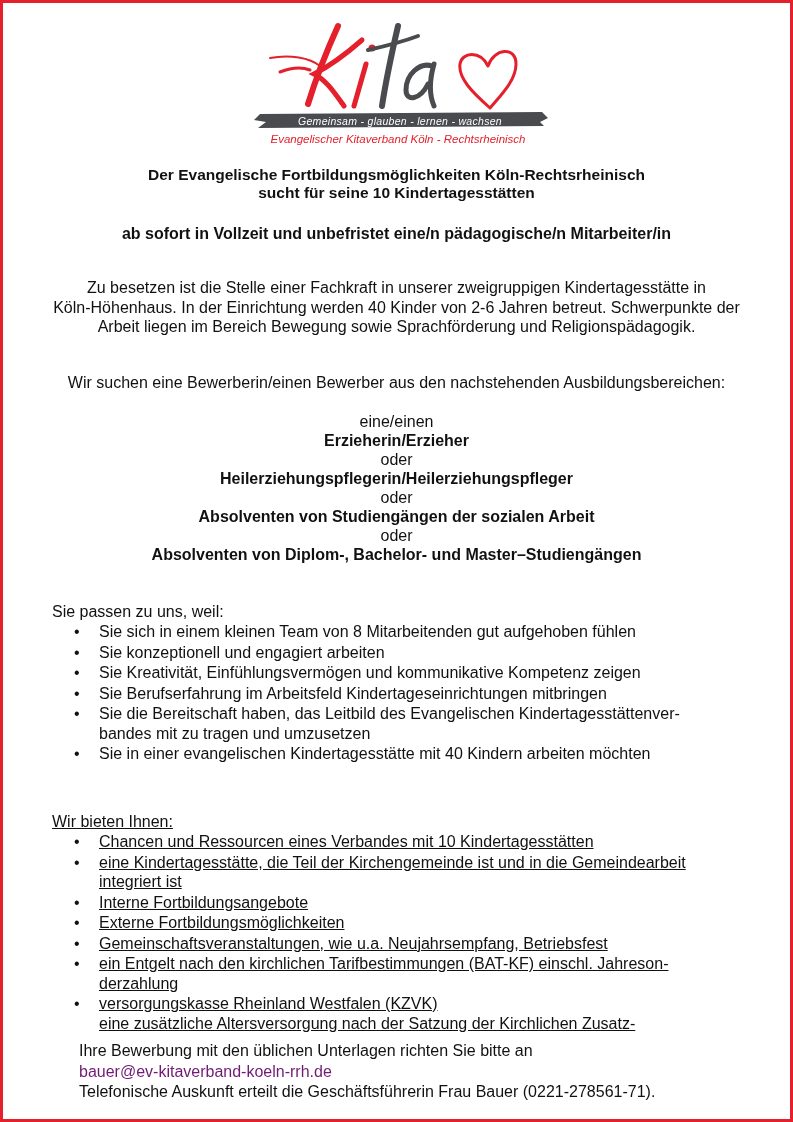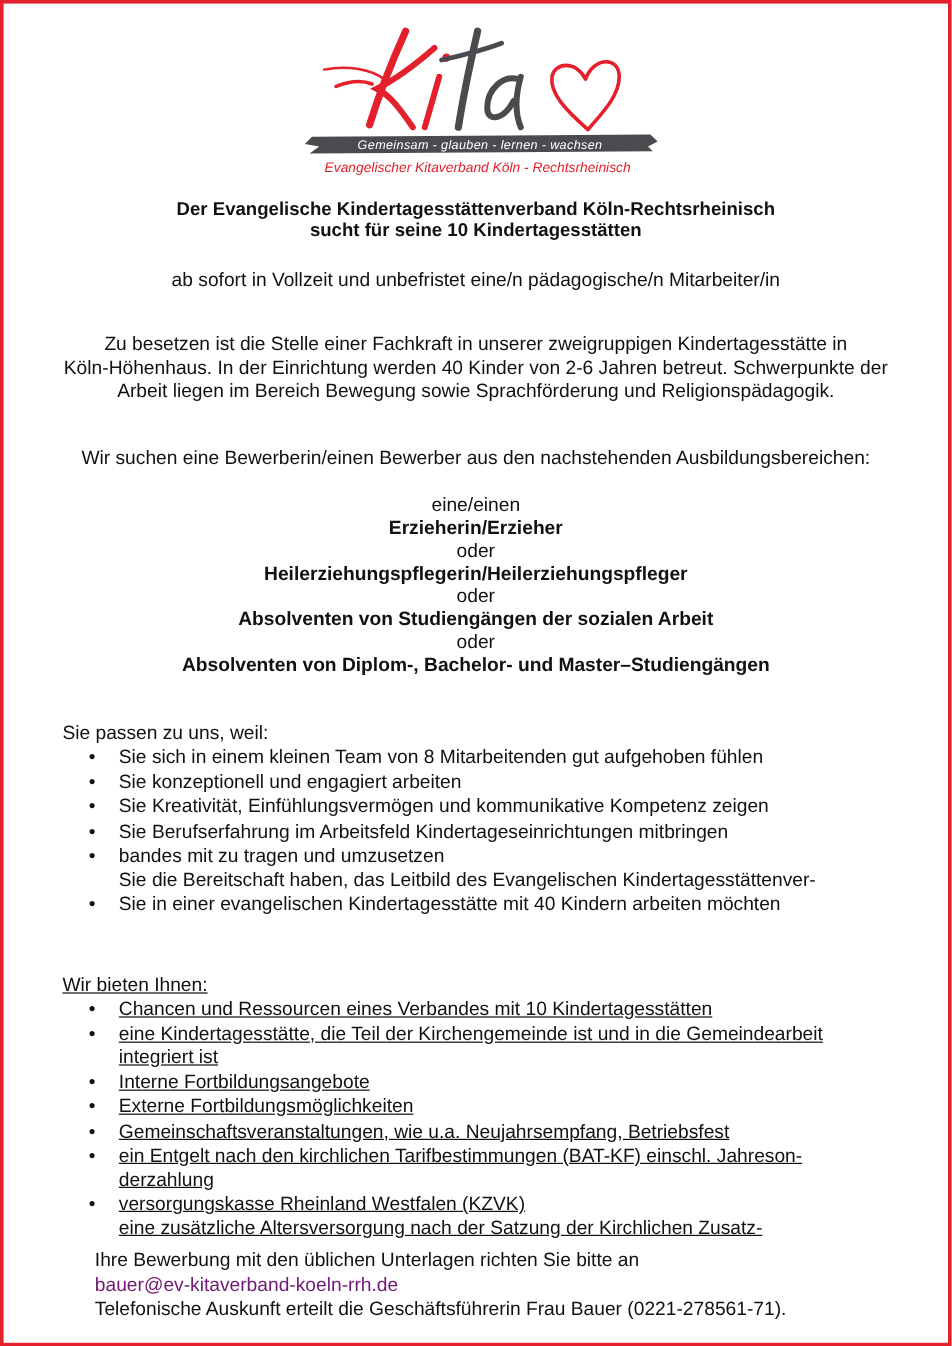--- a/index.html
+++ b/index.html
@@ -54,24 +54,24 @@
 
     <path d="M240 100 C 222 84, 208 70, 210 56 C 212 44, 230 42, 238 58 C 244 40, 266 38, 266 56 C 266 72, 252 86, 240 100 Z" fill="none" stroke="#e3202b" stroke-width="3" stroke-linejoin="round"></path>
 
     <path d="M10 106 L 292 104 L 298 110 L 290 114 L 294 118 L 8 120 L 16 114 L 4 112 Z" fill="#4a4b4e"></path>
     <text x="150" y="116.5" text-anchor="middle" fill="#ffffff" font-family="Liberation Sans, sans-serif" font-style="italic" font-size="10.5" letter-spacing="0.3">Gemeinsam - glauben - lernen - wachsen</text>
     <text x="148" y="135" text-anchor="middle" fill="#e3202b" font-family="Liberation Sans, sans-serif" font-style="italic" font-size="11.5">Evangelischer Kitaverband Köln - Rechtsrheinisch</text>
   </svg>
 </div>
 
 <div class="center h-bold" style="top:166px;">
-  <div>Der Evangelische Kindertagesstättenverband Köln-Rechtsrheinisch</div>
+  <div>Der Evangelische Fortbildungsmöglichkeiten Köln-Rechtsrheinisch</div>
   <div>sucht für seine 10 Kindertagesstätten</div>
 </div>
-<div class="center p16" style="top:224px;">ab sofort in Vollzeit und unbefristet eine/n pädagogische/n Mitarbeiter/in</div>
+<div class="center p16" style="top:224px;font-weight:bold;">ab sofort in Vollzeit und unbefristet eine/n pädagogische/n Mitarbeiter/in</div>
 
 <div class="center p16" style="top:278px;">
   <div>Zu besetzen ist die Stelle einer Fachkraft in unserer zweigruppigen Kindertagesstätte in</div>
   <div>Köln-Höhenhaus. In der Einrichtung werden 40 Kinder von 2-6 Jahren betreut. Schwerpunkte der</div>
   <div>Arbeit liegen im Bereich Bewegung sowie Sprachförderung und Religionspädagogik.</div>
 </div>
 
 <div class="center p16" style="top:373px;">Wir suchen eine Bewerberin/einen Bewerber aus den nachstehenden Ausbildungsbereichen:</div>
 
 <div class="center" style="top:412px;">
@@ -87,22 +87,22 @@
 
 <div class="section" style="top:602px;">
   <div class="section-title">Sie passen zu uns, weil:</div>
   <ul class="bul">
     <li><span class="dot">•</span><span>Sie sich in einem kleinen Team von 8 Mitarbeitenden gut aufgehoben fühlen</span></li>
     <li><span class="dot">•</span><span>Sie konzeptionell und engagiert arbeiten</span></li>
     <li><span class="dot">•</span><span>Sie Kreativität, Einfühlungsvermögen und kommunikative Kompetenz zeigen</span></li>
     <li><span class="dot">•</span><span>Sie Berufserfahrung im Arbeitsfeld Kindertageseinrichtungen mitbringen</span></li>
     <li>
         <span class="dot">•</span>
+        <div>Sie die Bereitschaft haben, das Leitbild des Evangelischen Kindertagesstättenver-</div>
         <div>bandes mit zu tragen und umzusetzen</div>
-        <div>Sie die Bereitschaft haben, das Leitbild des Evangelischen Kindertagesstättenver-</div>
       </li>
     <li><span class="dot">•</span><span>Sie in einer evangelischen Kindertagesstätte mit 40 Kindern arbeiten möchten</span></li>
   </ul>
 </div>
 
 <div class="section" style="top:812px;text-decoration:underline;">
   <div class="section-title">Wir bieten Ihnen:</div>
   <ul class="bul">
     <li><span class="dot">•</span><span>Chancen und Ressourcen eines Verbandes mit 10 Kindertagesstätten</span></li>
     <li>

